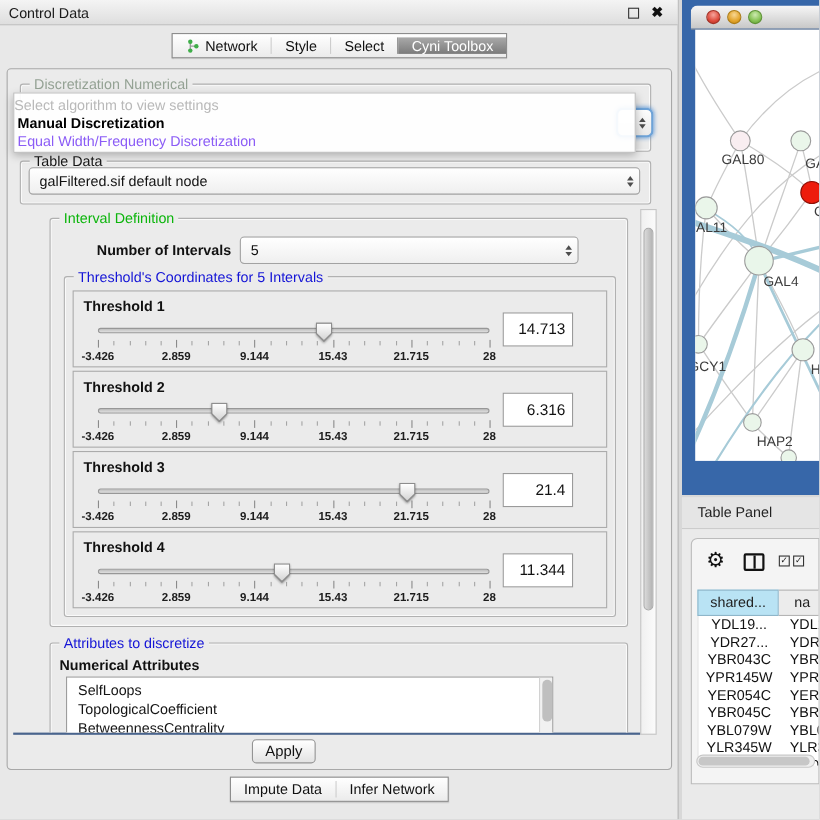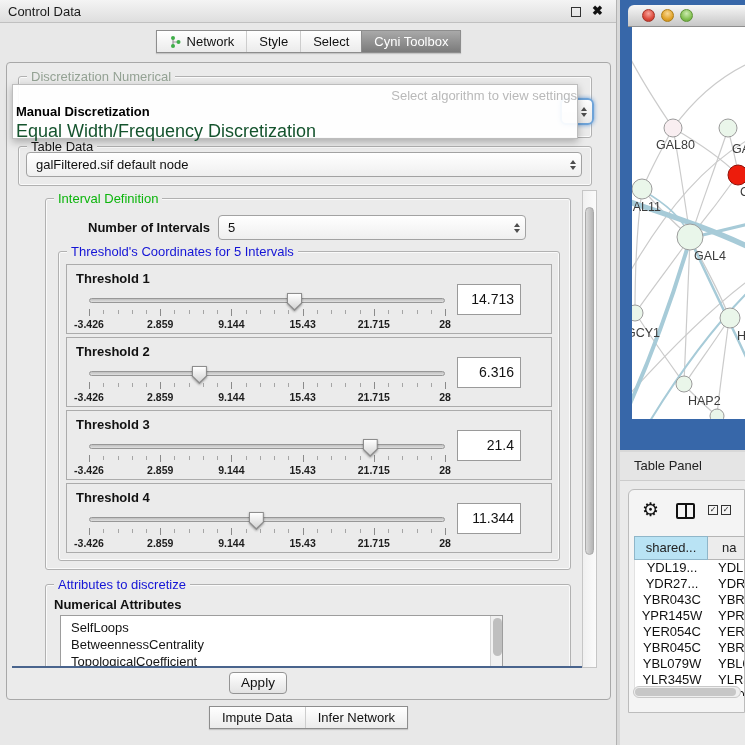--- a/index.html
+++ b/index.html
@@ -9,21 +9,21 @@
   
   .cp{position:absolute;left:0;top:0;width:617px;height:745px;background:#e8e8e8;border-right:1px solid #b2b2b2;}
   .titlebar{position:absolute;left:0;top:0;width:100%;height:23px;background:linear-gradient(#f4f4f4,#dedede);border-bottom:1px solid #c0c0c0;}
   .titlebar .t{position:absolute;left:8px;top:4px;font-size:13px;color:#1a1a1a;}
   .float-ic{position:absolute;right:35px;top:7px;width:10px;height:10px;border:1.5px solid #333;background:transparent;}
   .close-ic{position:absolute;right:13px;top:3px;font-size:13px;font-weight:bold;color:#111;}
 
   .tabbar{position:absolute;left:0;width:617px;display:flex;justify-content:center;}
   #tabbar-top{top:30px;}
   #tabbar-bottom{top:706px;}
-  .seg{display:inline-flex;border:1px solid #8d8d8d;border-radius:0;background:linear-gradient(#ffffff,#ebebeb);height:23px;overflow:hidden;box-shadow:0 1px 1px rgba(0,0,0,.15);}
+  .seg{display:inline-flex;border:1px solid #8d8d8d;border-radius:0;background:linear-gradient(#ffffff,#ebebeb);height:23px;overflow:hidden;box-shadow:0 1px 1px rgba(0,0,0,.15);align-items:center;}
   .seg-item{display:flex;align-items:center;gap:5px;padding:0 12px;font-size:13px;color:#111;border-left:1px solid #cdcdcd;cursor:default;white-space:nowrap;}
   .seg-item:first-child{border-left:none;}
   .seg-item.sel{background:linear-gradient(#a9a9a9,#7b7b7b);color:#fff;border-left-color:#8d8d8d;}
 
   .mainpanel{position:absolute;left:6px;top:62px;width:605px;height:638px;background:#ebebeb;border:1px solid #a8a8a8;border-radius:4px;}
 
   .group{position:absolute;border:1px solid #b1b1b1;border-radius:3px;box-shadow:inset 0 0 0 1px rgba(255,255,255,.75);}
   .group>.gt{position:absolute;top:-8px;left:8px;background:#ebebeb;padding:0 4px;font-size:13px;white-space:nowrap;}
 
   #grp-algo{left:18px;top:76px;width:574px;height:62px;}
@@ -34,23 +34,23 @@
   .combo{position:absolute;background:linear-gradient(#ffffff,#efefef);border:1px solid #a2a2a2;border-radius:4px;font-size:13px;color:#111;}
   .combo .cv{position:absolute;left:9px;top:4px;white-space:nowrap;}
   .stepper{position:absolute;right:5px;top:50%;transform:translateY(-50%);display:flex;flex-direction:column;gap:2px;}
   .arr-up{width:0;height:0;border-left:3.5px solid transparent;border-right:3.5px solid transparent;border-bottom:4.5px solid #4d4d4d;}
   .arr-dn{width:0;height:0;border-left:3.5px solid transparent;border-right:3.5px solid transparent;border-top:4.5px solid #4d4d4d;}
   #combo-td{left:26px;top:152px;width:556px;height:25px;}
 
   .combo-frag{position:absolute;left:560px;top:98px;width:34px;height:27px;z-index:30;border:2px solid #6ea3d8;box-shadow:0 0 4px rgba(96,152,214,.95);border-radius:6px;background:linear-gradient(#fdfdfd,#e9e9e9);}
 
   .popup{position:absolute;left:12px;top:84px;width:566px;height:55px;background:rgba(255,255,255,.93);border:1px solid #bdbdbd;box-shadow:0 3px 8px rgba(0,0,0,.28);z-index:40;}
-  .popup .ph{position:absolute;top:3px;width:100%;text-align:right;color:#b9b9b9;font-size:13px;}
+  .popup .ph{position:absolute;top:3px;width:100%;text-align:left;color:#b9b9b9;font-size:13px;}
   .popup .it1{position:absolute;left:3px;top:19px;font-weight:bold;font-size:13px;color:#000;white-space:nowrap;}
-  .popup .it2{position:absolute;left:3px;top:36px;font-size:18px;color:#14532d;white-space:nowrap;}
+  .popup .it2{position:absolute;left:3px;top:36px;font-size:13px;color:#8b5cf6;white-space:nowrap;}
 
   .viewport{position:absolute;left:12px;top:190px;width:570px;height:478px;overflow:hidden;border-bottom:2px solid #49648d;}
   .vsb{position:absolute;left:582px;top:190px;width:15px;height:478px;border:1px solid #c6c6c6;background:linear-gradient(to right,#f0f0f0,#fbfbfb);}
   .vsb .th{position:absolute;left:2px;top:16px;width:9px;height:348px;border-radius:5px;background:linear-gradient(to right,#dadada,#b4b4b4);border:1px solid #a9a9a9;}
 
   #grp-interval{left:33px;top:8px;width:526px;height:372px;}
   #grp-interval>.gt{color:#0cb50c;}
   #lbl-noi{position:absolute;left:42px;top:21px;font-weight:bold;font-size:13px;color:#111;}
   #combo-noi{left:172px;top:16px;width:308px;height:25px;}
   #grp-thr{left:12px;top:52px;width:502px;height:310px;}
@@ -387,22 +387,22 @@
             </div>
         </div>
       </div>
 
       <div class="group" id="grp-attrs">
         <span class="gt">Attributes to discretize</span>
         <span id="lbl-numattr">Numerical Attributes</span>
         <div class="attr-list">
           <div class="attr-items" id="attr-items">
               <div class="attr-item">SelfLoops</div>
+              <div class="attr-item">TopologicalCoefficient</div>
               <div class="attr-item">BetweennessCentrality</div>
-              <div class="attr-item">TopologicalCoefficient</div>
             </div>
           <div class="attr-sb">
               <div class="th"></div>
             </div>
         </div>
       </div>
     </div>
 
     <div class="vsb">
       <div class="th"></div>

